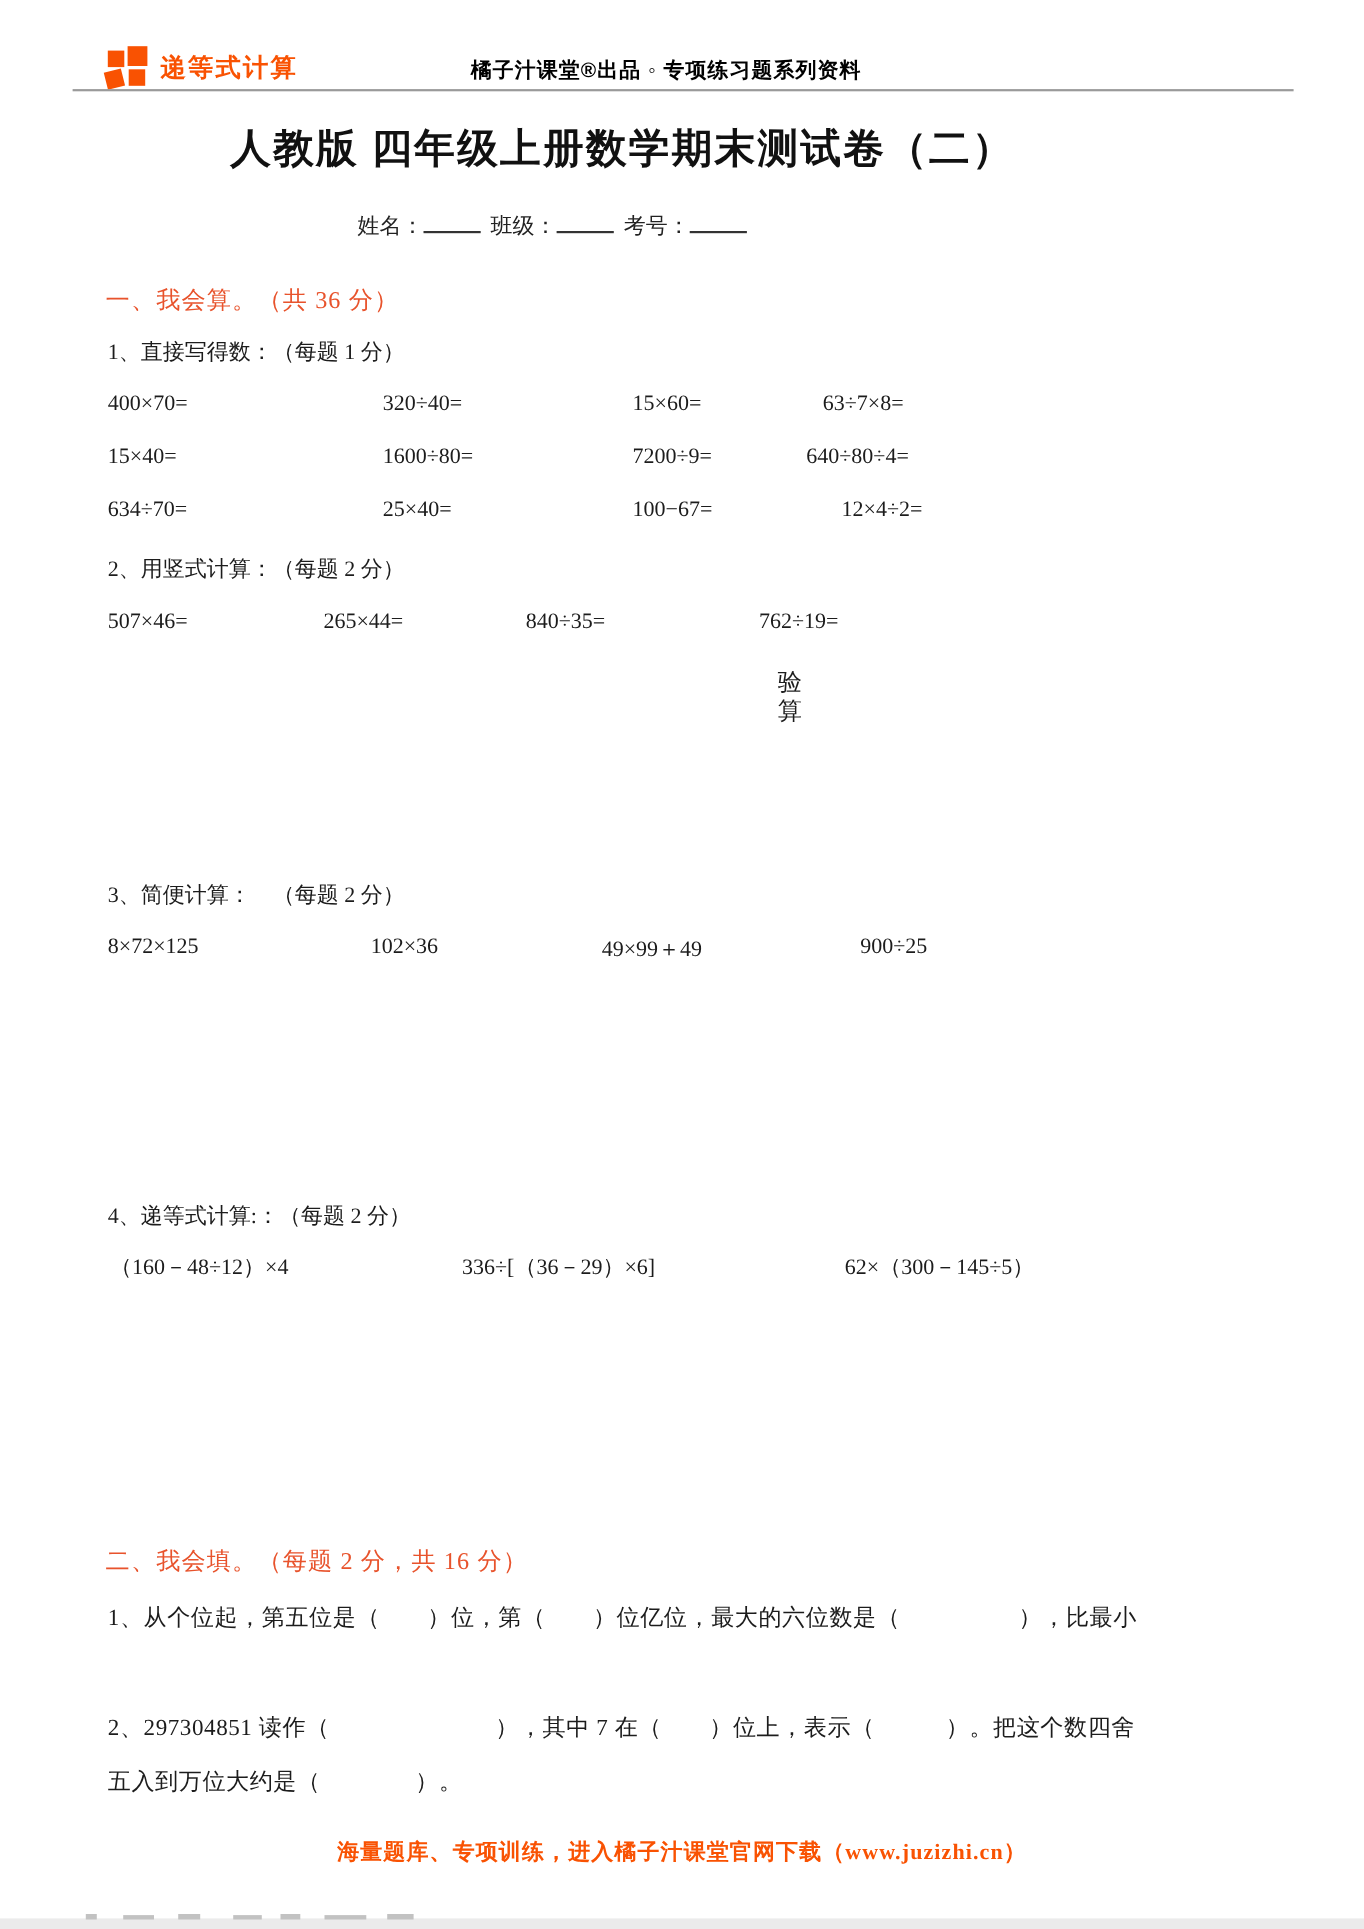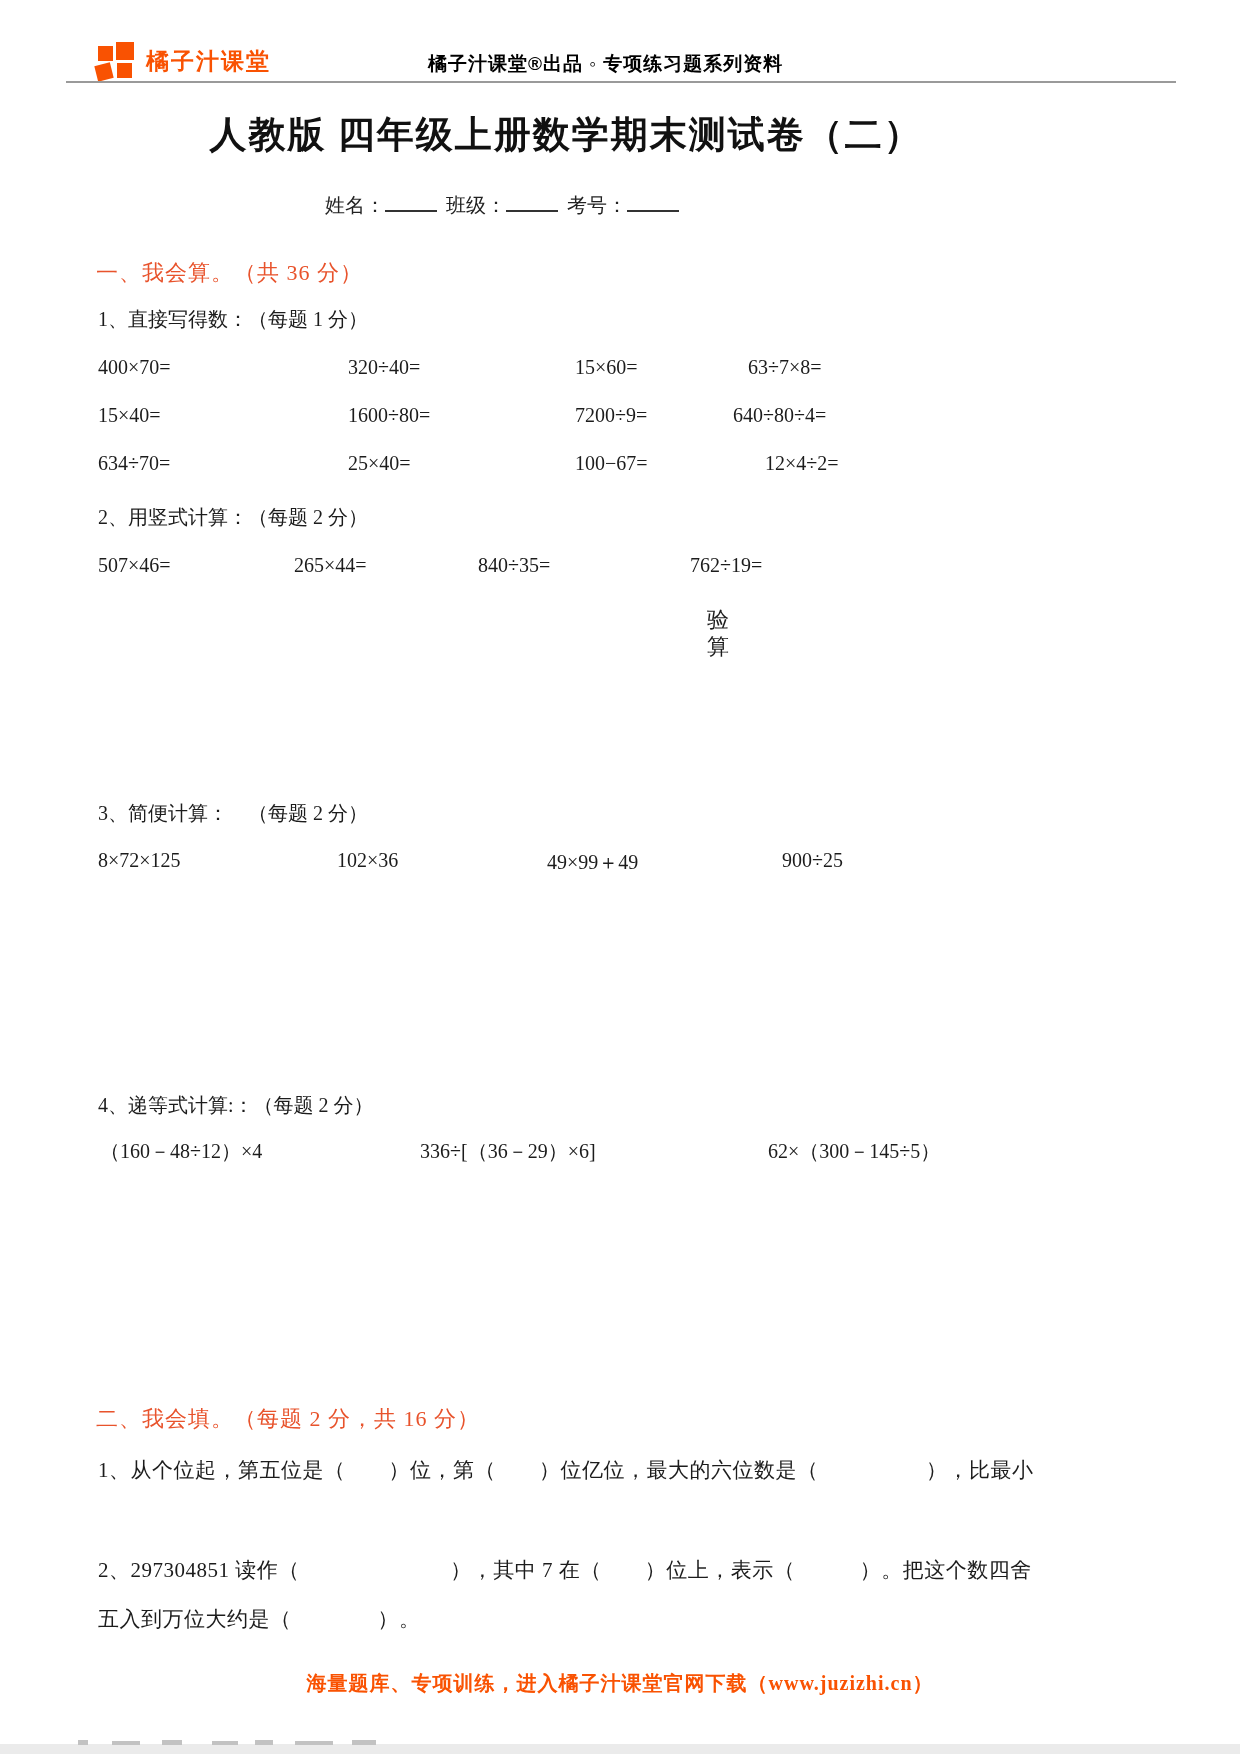--- a/index.html
+++ b/index.html
@@ -39,21 +39,21 @@
 <body>
 
 <div id="page">
 
   <div class="logo-box">
     <div class="sq sq1"></div>
     <div class="sq sq2"></div>
     <div class="sq sq3"></div>
     <div class="sq sq4"></div>
   </div>
-  <div class="logo-text">橘子汁课堂</div>
+  <div class="logo-text">递等式计算</div>
   <div class="tagline">橘子汁课堂®出品 ◦ 专项练习题系列资料</div>
   <div class="hrule"></div>
 
   <div class="title">人教版 四年级上册数学期末测试卷（二）</div>
 
   <div class="student">
     <span>姓名：</span><span class="blank"></span>
     <span>班级：</span><span class="blank"></span>
     <span>考号：</span><span class="blank"></span>
   </div>

